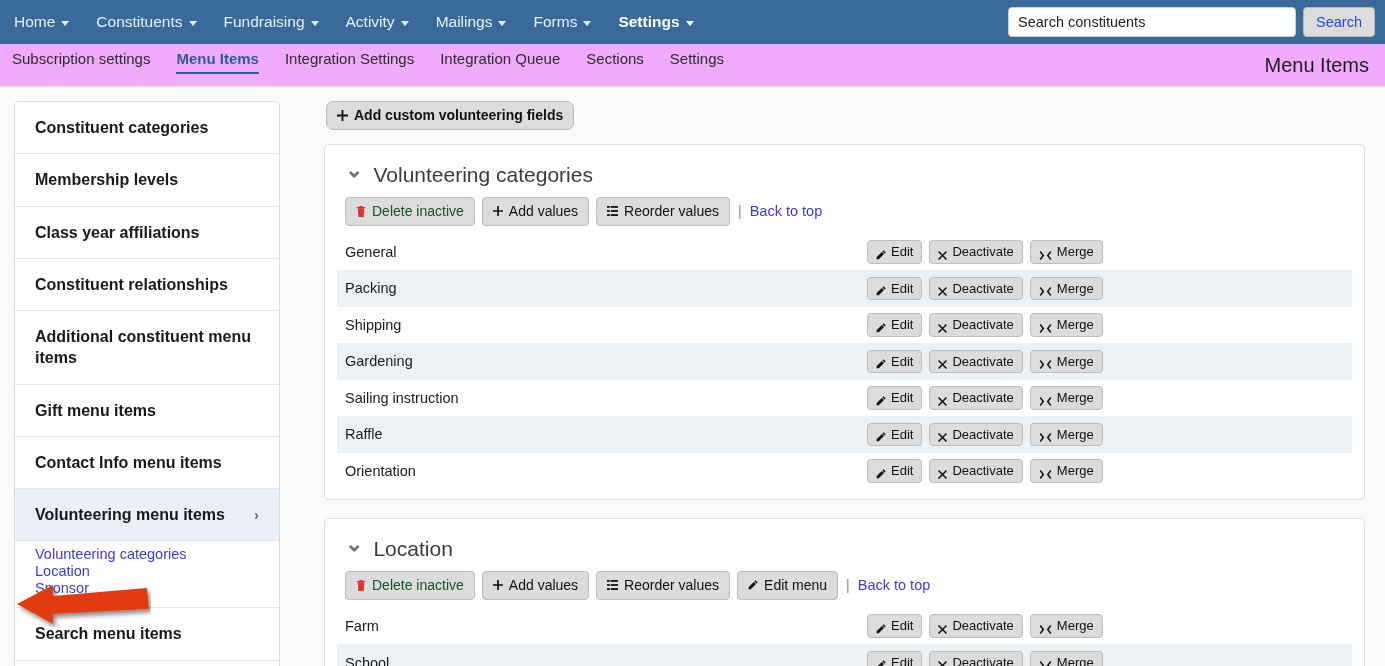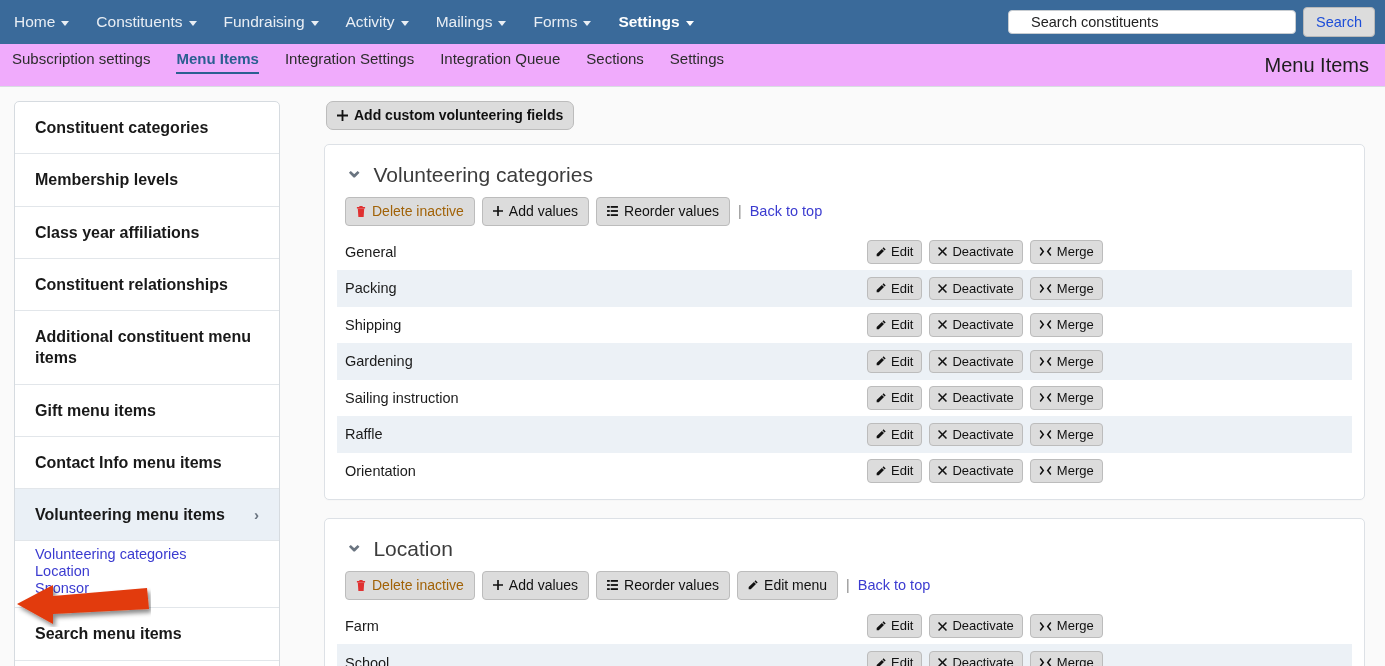--- a/index.html
+++ b/index.html
@@ -41,24 +41,24 @@
     border-right: 4.5px solid transparent;
     border-top: 5.5px solid currentColor;
     position: relative; top: 1px;
   }
   .search-wrap {
     position: absolute;
     right: 10px; top: 7px;
     display: flex; align-items: center; gap: 7px;
   }
   .search-input {
-    width: 288px; height: 24px;
+    width: 288px; height: 30px;
     border: 1px solid #c7ccd1;
     border-radius: 4px;
-    padding: 0 22px;
+    padding: 0 9px;
     font-size: 14.5px;
     font-family: "Liberation Sans", sans-serif;
     color: #222;
     background: #fff;
     outline: none;
   }
   .search-btn {
     height: 30px;
     padding: 0 12px;
     font-size: 14.5px;
@@ -188,22 +188,22 @@
     border: 1px solid #bcbcbc;
     border-radius: 4px;
     font-size: 14px;
     font-family: "Liberation Sans", sans-serif;
     color: #111;
     padding: 5px 10px;
     cursor: pointer;
     line-height: 1.2;
     white-space: nowrap;
   }
-  .btn.small { font-size: 13px; padding: 3px 8px; gap: 5px; }
-  .btn.danger { color: #a16207; }
+  .btn.small { font-size: 13px; padding: 3px 8px; gap: 5px; align-items: flex-end; }
+  .btn.danger { color: #14532d; }
   .btn.danger .ico { color: #e03131; }
   .ico { display: inline-flex; align-items: center; line-height: 0; }
 
   .add-fields-btn { margin: 0 0 14px 2px; font-weight: bold; border-radius: 7px; }
 
   .panel {
     border: 1px solid #dde1e6;
     border-radius: 5px;
     background: #fff;
     margin-bottom: 18px;

